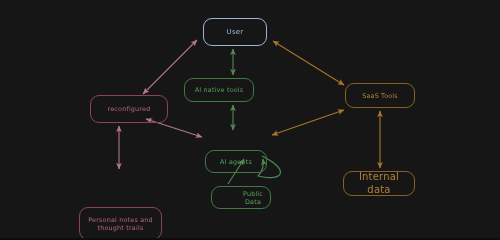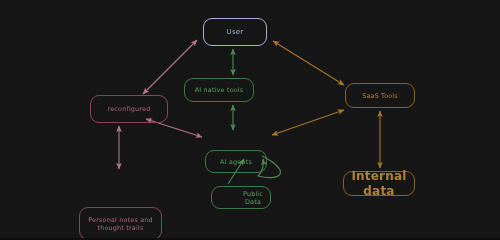--- a/index.html
+++ b/index.html
@@ -113,17 +113,17 @@
 
   <div class="node" style="left:79px; top:172px; width:83px; height:33px; border-color:#8c4455; color:#b5687c; font-size:6.4px;margin-top:35px;">
     <span class="label">Personal notes and
 thought trails</span>
   </div>
 
   <div class="node" style="left:345px; top:83px; width:70px; height:25px; border-color:#8a6120; color:#b08237; font-size:6.4px;">
     <span class="label">SaaS Tools</span>
   </div>
 
-  <div class="node" style="left:343px; top:171px; width:72px; height:25px; border-color:#8a6120; color:#b08237; font-size:12px;font-weight:bold;">
+  <div class="node" style="left:343px; top:171px; width:72px; height:25px; border-color:#8a6120; color:#b08237; font-size:10px;">
     <span class="label">Internal data</span>
   </div>
 
 </div>
 
 </body></html>

